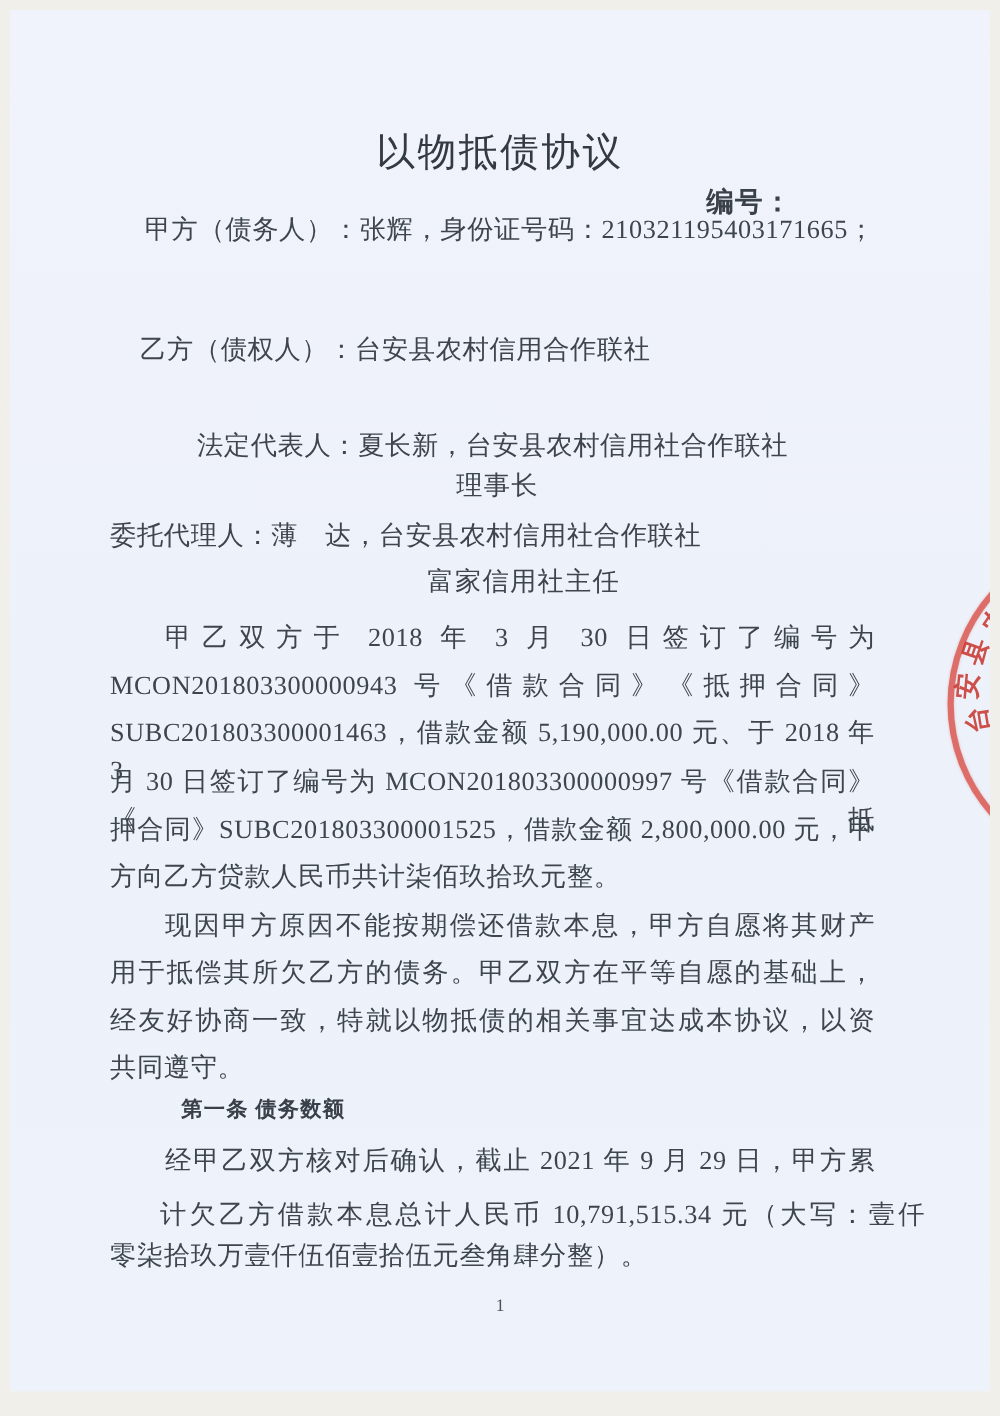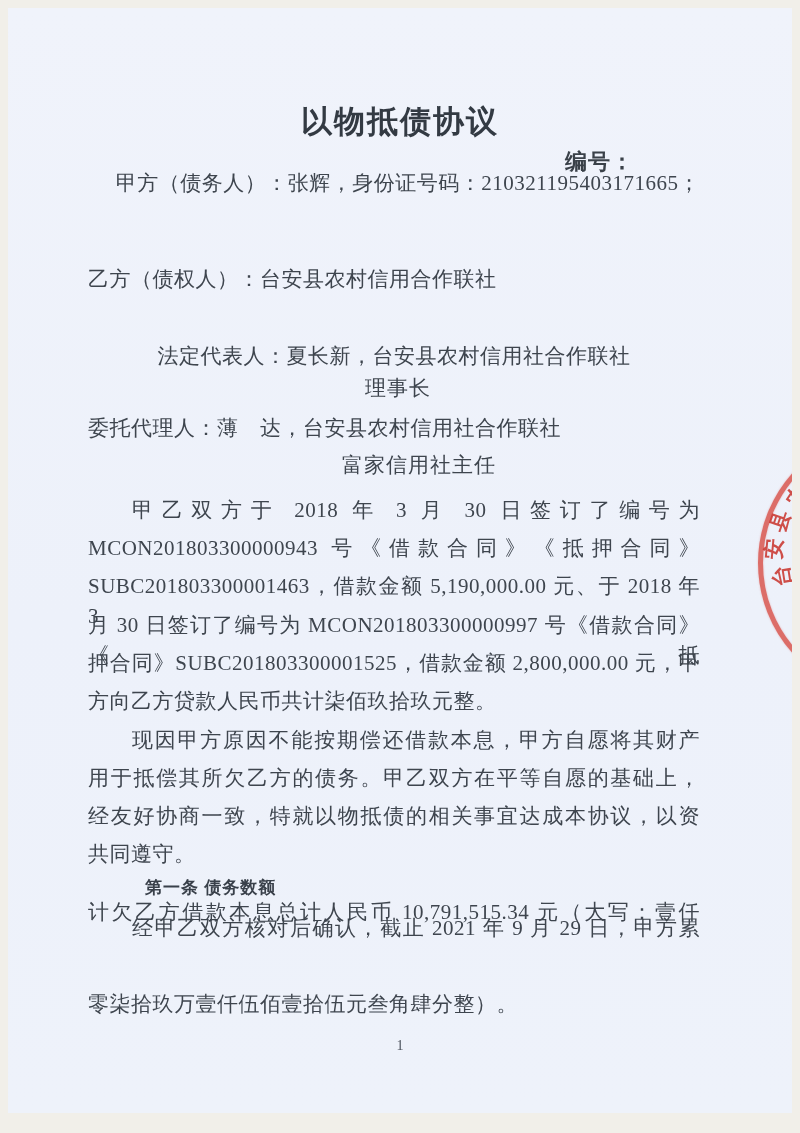--- a/index.html
+++ b/index.html
@@ -42,21 +42,21 @@
     text-indent: 44px;
   }
   .doc-title {
     position: absolute;
     left: 0;
     top: 93px;
     width: 100%;
     text-align: center;
     font-family: "Liberation Sans", "DejaVu Sans", sans-serif;
     font-size: 31px;
-    font-weight: 700;
+    font-weight: 400;
     letter-spacing: 2px;
     color: #333a43;
   }
   .ref-no {
     position: absolute;
     left: 557px;
     top: 139px;
     font-size: 22px;
     font-weight: 600;
     color: #3a4149;
@@ -116,21 +116,21 @@
 <body>
 
 <div class="page">
 
   <div class="doc-title">以物抵债协议</div>
 
   <div class="ref-no">编号：</div>
 
   <div class="line" style="top:160px;text-align:right;">甲方（债务人）：张辉，身份证号码：210321195403171665；</div>
 
-  <div class="line" style="top:256px;">乙方（债权人）：台安县农村信用合作联社</div>
+  <div class="line" style="top:256px;margin-left:24px;">乙方（债权人）：台安县农村信用合作联社</div>
 
   <div class="line" style="top:333px;text-align:center;">法定代表人：夏长新，台安县农村信用社合作联社</div>
 
   <div class="sub-centered" style="left:357px; top:366px;">理事长</div>
 
   <div class="line" style="top:405px;">委托代理人：薄　达，台安县农村信用社合作联社</div>
 
   <div class="sub-centered" style="left:334px; top:443px;">富家信用社主任</div>
 
   <div class="line stretch indent" style="top:487px;">甲乙双方于 2018 年 3 月 30 日签订了编号为</div>
@@ -141,21 +141,21 @@
   <div class="line" style="top:678px;">方向乙方贷款人民币共计柒佰玖拾玖元整。</div>
 
   <div class="line stretch indent" style="top:717px;">现因甲方原因不能按期偿还借款本息，甲方自愿将其财产</div>
   <div class="line stretch" style="top:755px;">用于抵偿其所欠乙方的债务。甲乙双方在平等自愿的基础上，</div>
   <div class="line stretch" style="top:793px;">经友好协商一致，特就以物抵债的相关事宜达成本协议，以资</div>
   <div class="line" style="top:831px;">共同遵守。</div>
 
   <div class="article-heading">第一条 债务数额</div>
 
   <div class="line stretch indent" style="top:905px;">经甲乙双方核对后确认，截止 2021 年 9 月 29 日，甲方累</div>
-  <div class="line stretch" style="top:889px;">计欠乙方借款本息总计人民币 10,791,515.34 元（大写：壹仟</div>
+  <div class="line stretch" style="top:948px;margin-left:40px;">计欠乙方借款本息总计人民币 10,791,515.34 元（大写：壹仟</div>
   <div class="line" style="top:981px;">零柒拾玖万壹仟伍佰壹拾伍元叁角肆分整）。</div>
 
   <div class="page-number">1</div>
 
   <div class="stamp-ring"></div>
   <span class="stamp-char c0">台</span>
   <span class="stamp-char c1">安</span>
   <span class="stamp-char c2">县</span>
   <span class="stamp-char c3">农</span>
 

